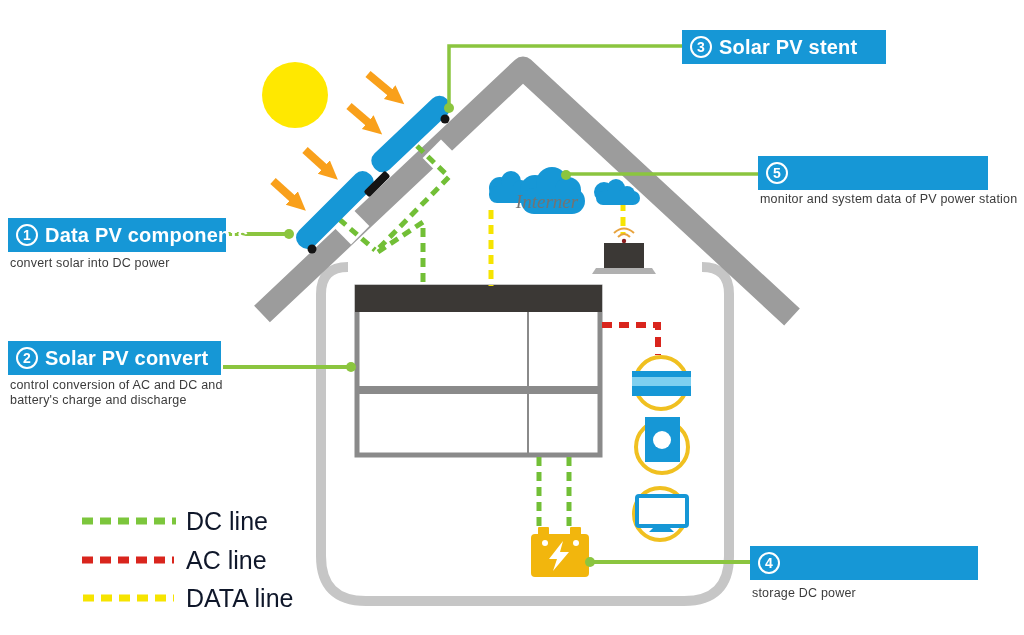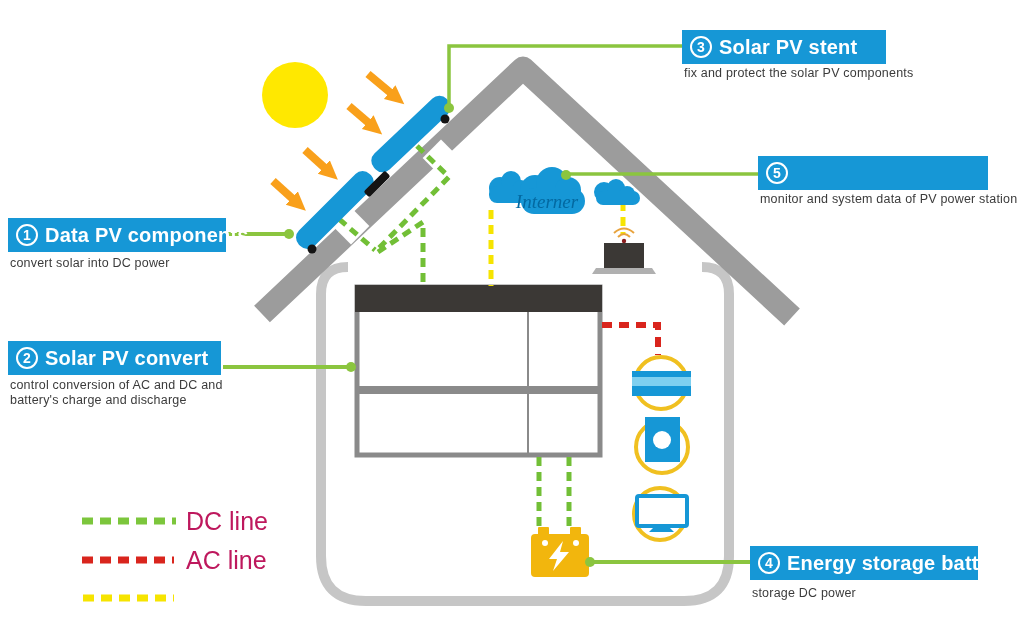--- a/index.html
+++ b/index.html
@@ -7,23 +7,23 @@
   .stage{position:relative;width:1024px;height:635px;background:#ffffff;overflow:hidden;
          font-family:"Liberation Sans", sans-serif;}
   .stage svg{position:absolute;left:0;top:0;}
   .label-box{position:absolute;height:34px;background:#1697d6;display:inline-flex;
              align-items:center;gap:7px;padding:0 8px;box-sizing:border-box;}
   .num{flex:0 0 auto;width:22px;height:22px;border:2px solid #ffffff;border-radius:50%;
        box-sizing:border-box;color:#ffffff;font-weight:bold;font-size:14px;line-height:18px;
        text-align:center;}
   .ttl{color:#ffffff;font-weight:bold;font-size:20px;white-space:nowrap;letter-spacing:.2px;}
   .sub{position:absolute;font-size:12.5px;color:#3b3b3b;white-space:nowrap;letter-spacing:.2px;}
-  .legend-text{position:absolute;font-size:25px;color:#be185d;white-space:nowrap;}
+  .legend-text{position:absolute;font-size:25px;color:#0f172a;white-space:nowrap;}
   .cloud-text{position:absolute;left:503px;top:191px;width:88px;text-align:center;
-              font-family:"Liberation Serif", serif;font-style:italic;font-size:19px;color:#0369a1;}
+              font-family:"Liberation Serif", serif;font-style:italic;font-size:19px;color:#737373;}
 </style>
 </head>
 <body>
 
 <div class="stage">
 
   <svg width="1024" height="635" viewBox="0 0 1024 635">
     <defs>
       <marker id="ah" markerUnits="userSpaceOnUse" markerWidth="26" markerHeight="26" refX="3" refY="9" orient="auto">
         <path d="M0,0 L19,9 L0,18 Z" fill="#f9a01b"></path>
@@ -157,29 +157,28 @@
     <span class="num">2</span>
     <span class="ttl">Solar PV convert</span>
   </div>
   <div class="sub" style="left:10px;top:378px">control conversion of AC and DC and</div>
   <div class="sub" style="left:10px;top:393px">battery's charge and discharge</div>
 
   <div class="label-box" style="left:682px;top:30px;width:204px">
     <span class="num">3</span>
     <span class="ttl">Solar PV stent</span>
   </div>
-  <div class="sub" style="left:684px;top:66px">fix and protect the solar PV components</div>
 
   <div class="label-box" style="left:750px;top:546px;width:228px">
     <span class="num">4</span>
-    <span class="ttl">Energy storage battery</span>
   </div>
   <div class="sub" style="left:752px;top:586px">storage DC power</div>
 
   <div class="label-box" style="left:758px;top:156px;width:230px">
     <span class="num">5</span>
   </div>
   <div class="sub" style="left:760px;top:192px">monitor and system data of PV power station</div>
 
   <div class="legend-text" style="left:186px;top:507px">DC line</div>
   <div class="legend-text" style="left:186px;top:546px">AC line</div>
+  <div class="legend-text" style="left:186px;top:584px">DATA line</div>
 
 </div>
 
 </body></html>

